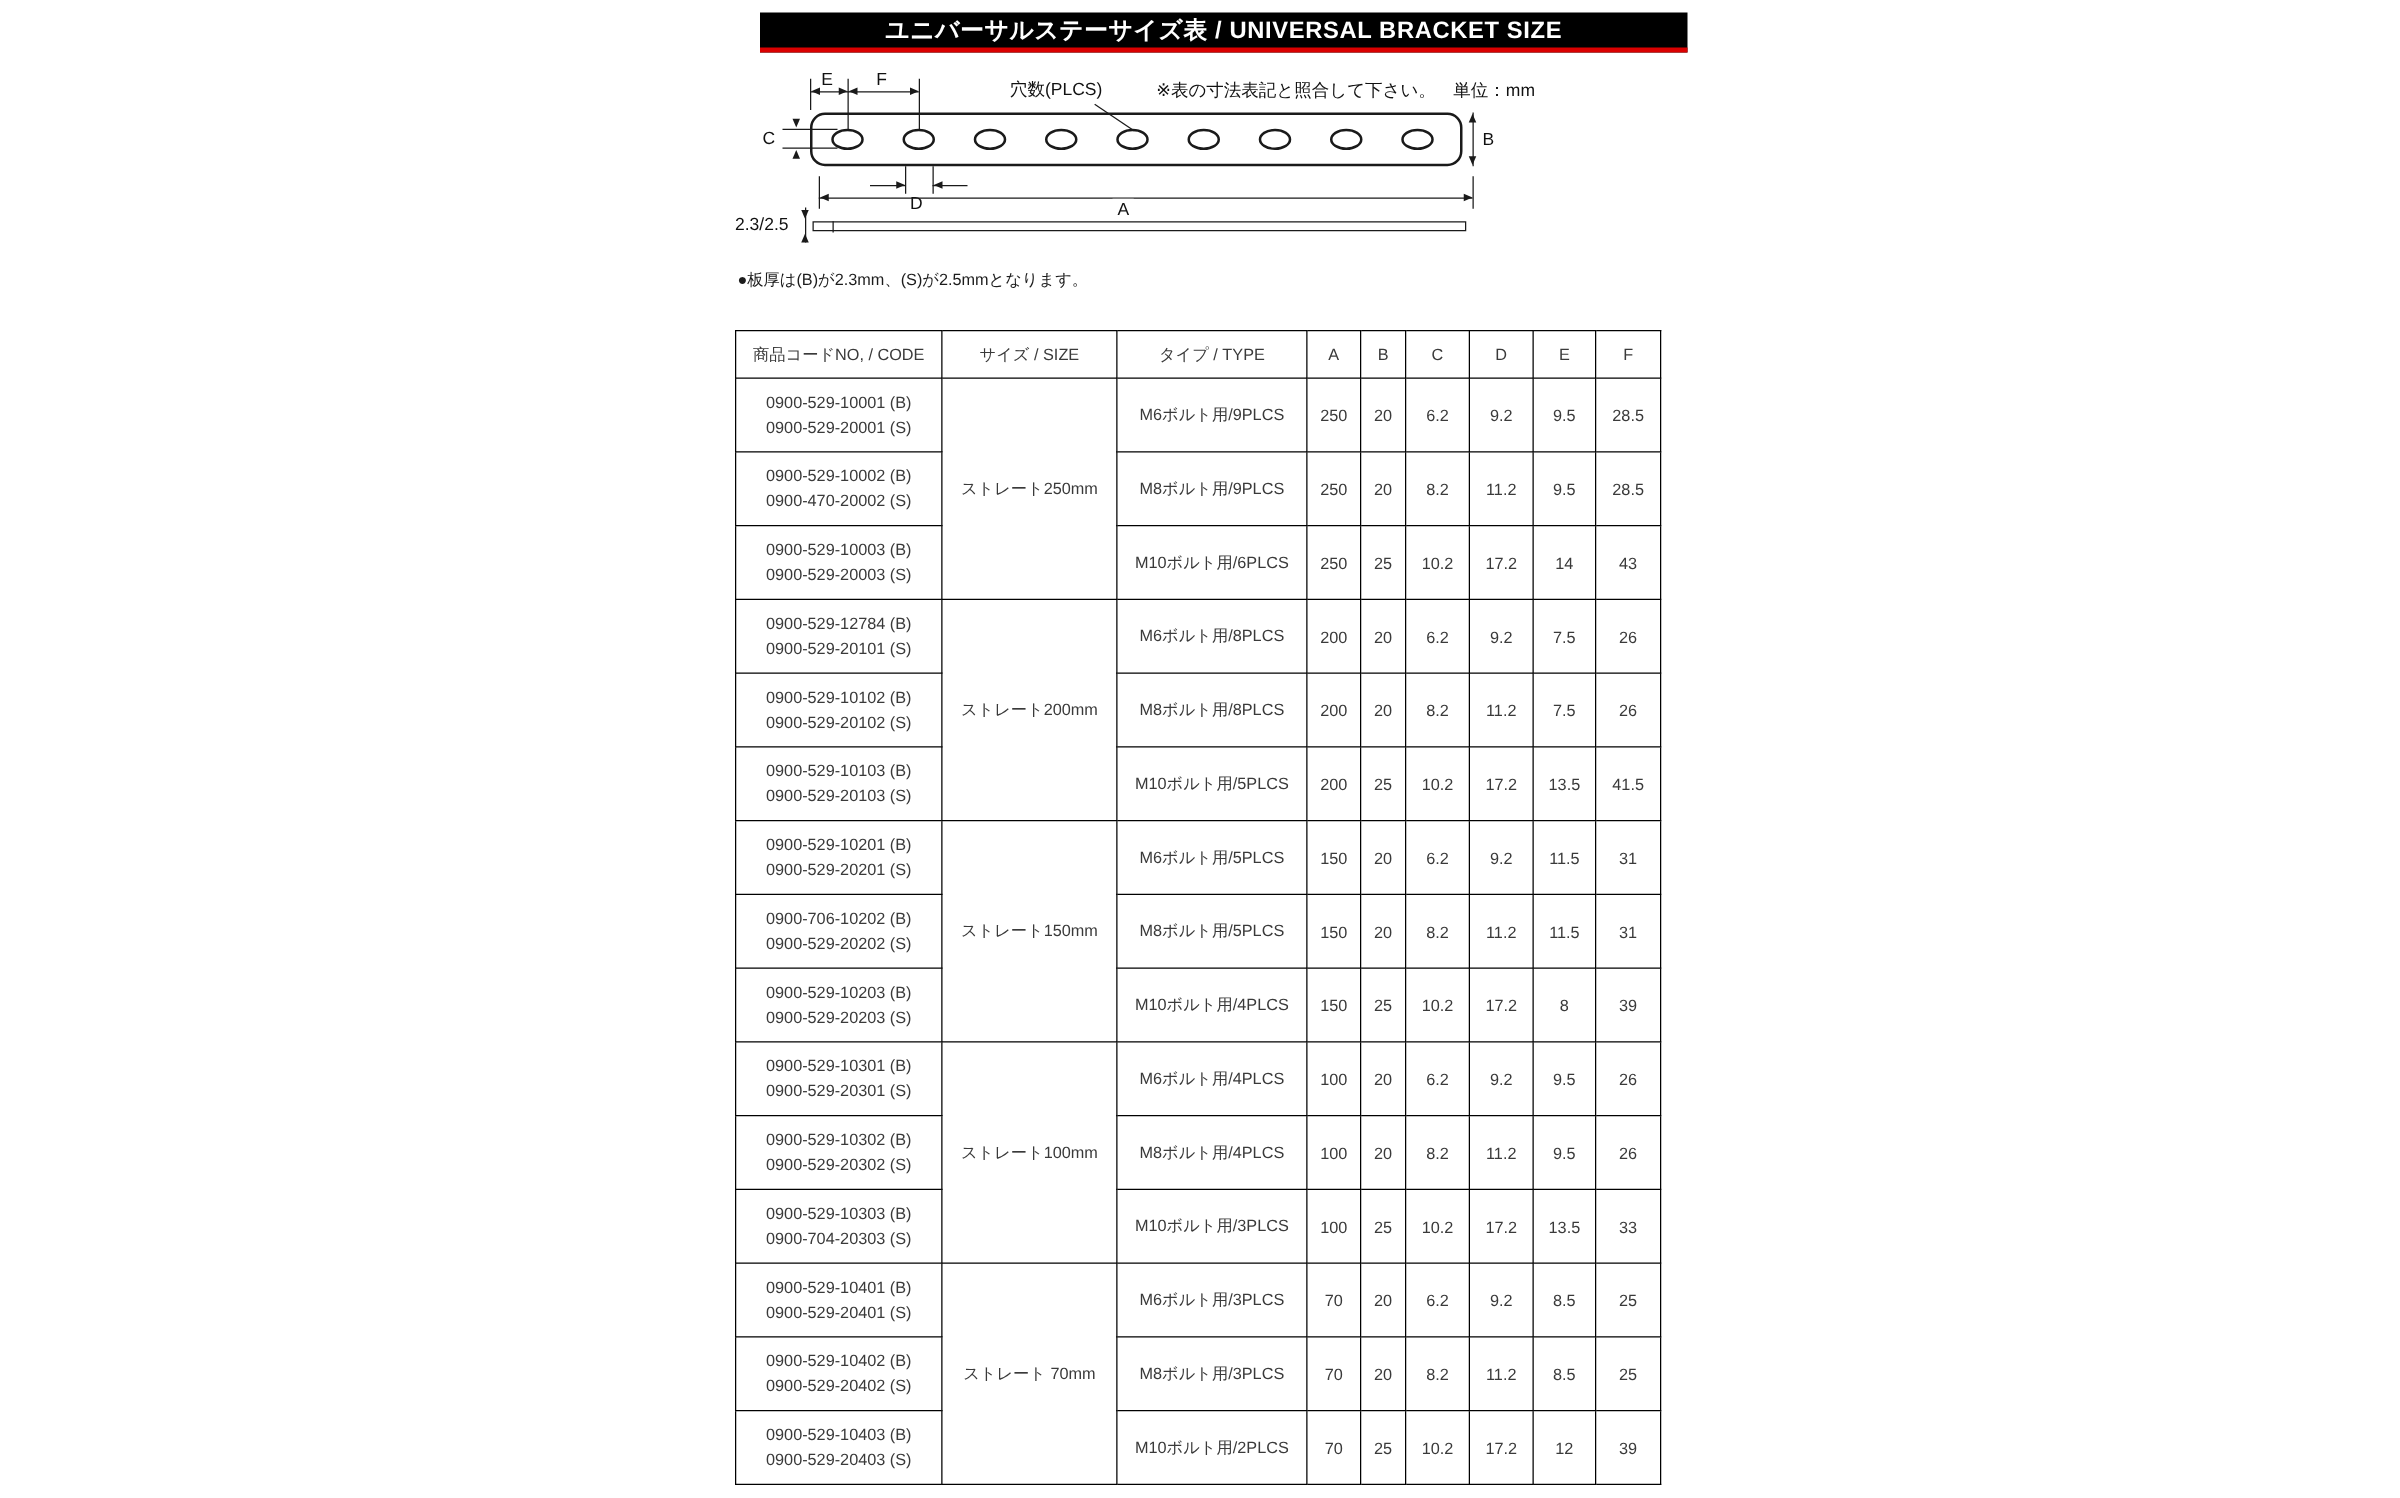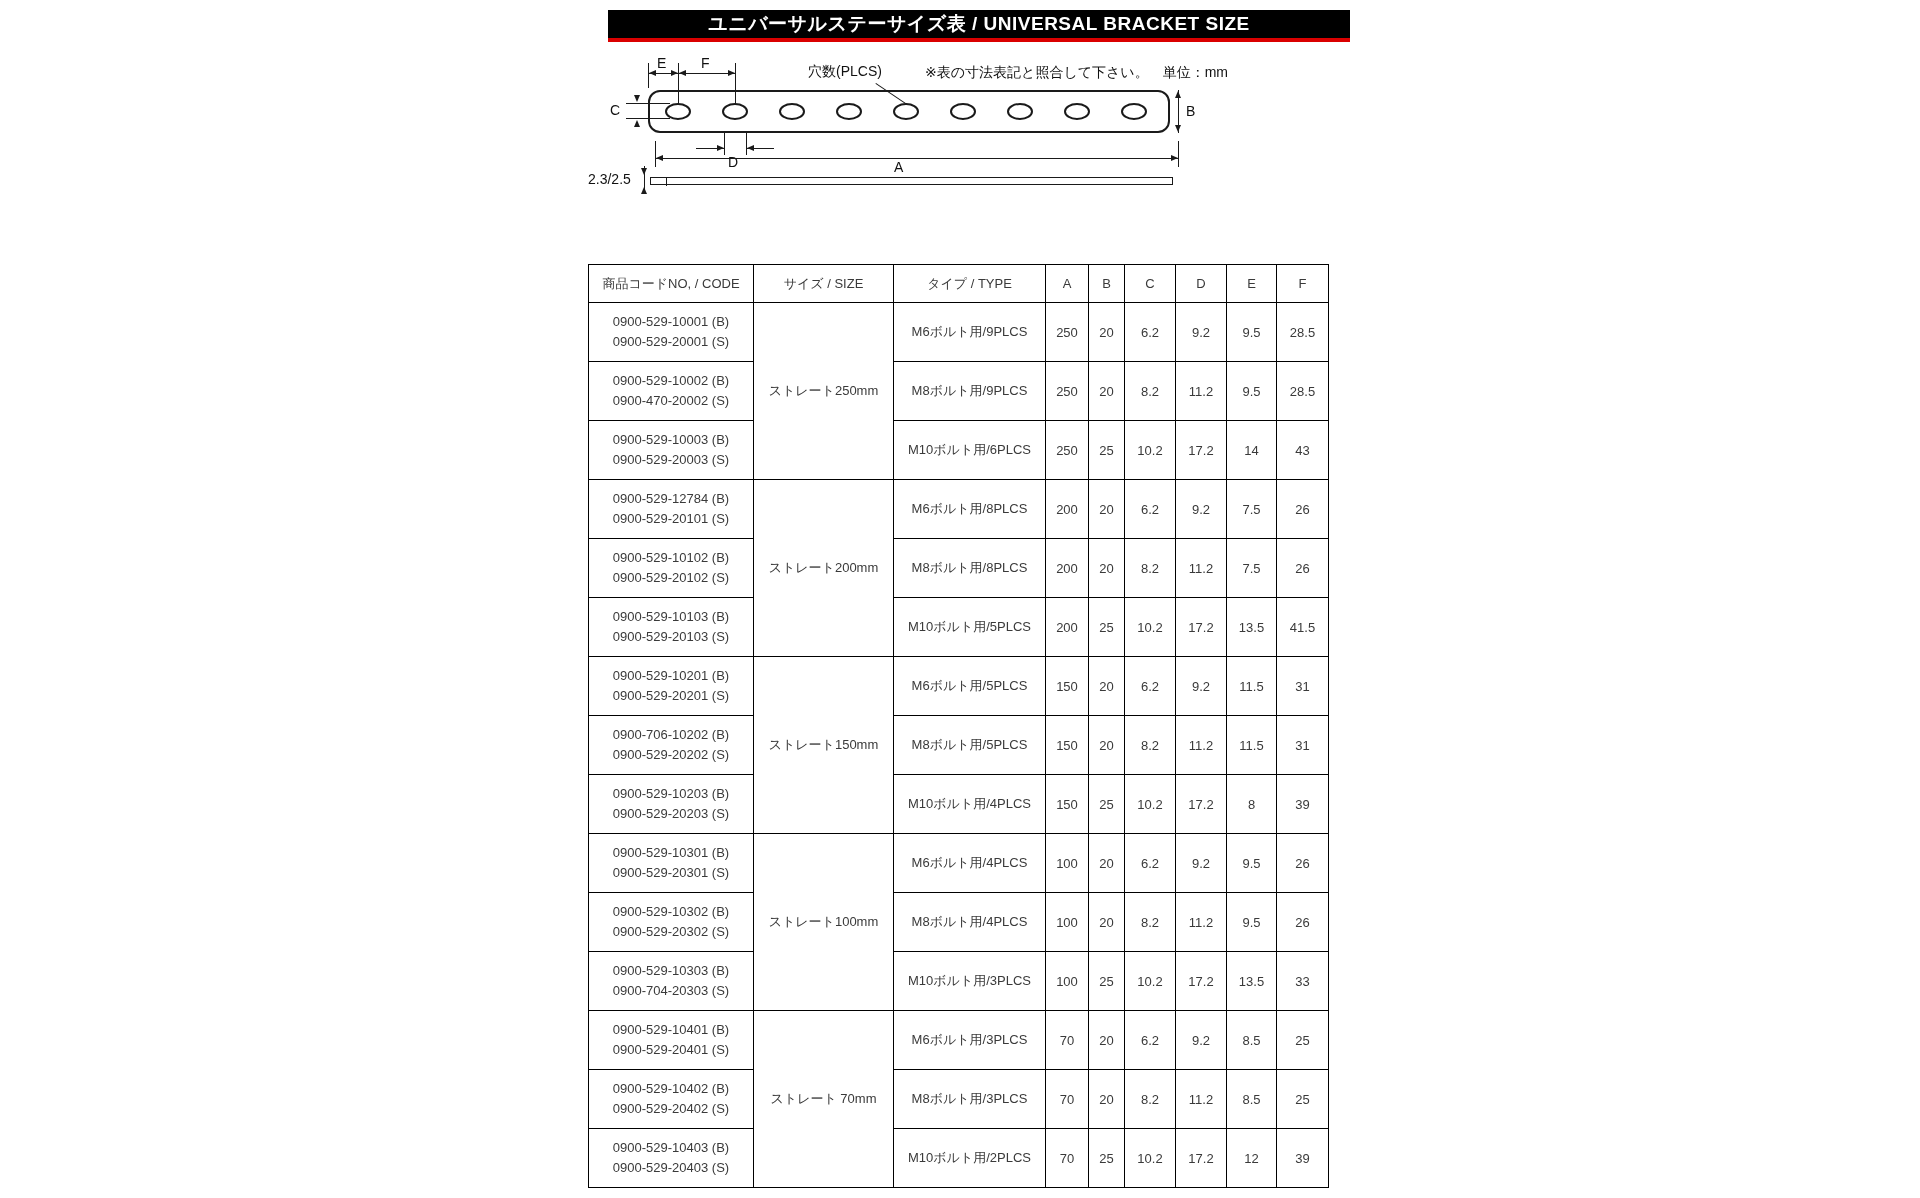--- a/index.html
+++ b/index.html
@@ -99,20 +99,21 @@
 
   <div class="d strip" style="left:70px;top:122px;width:521px"></div>
   <div class="d ln-v" style="left:86px;top:122px;height:9px"></div>
   <div class="d ln-v" style="left:64px;top:111px;height:28px"></div>
   <div class="ar ar-d" style="left:61px;top:113px"></div>
   <div class="ar ar-u" style="left:61px;top:132px"></div>
   <span class="d dlabel" style="left:8px;top:116px">2.3/2.5</span>
 </div>
 
 <div class="notes">
+  <div>●板厚は(B)が2.3mm、(S)が2.5mmとなります。</div>
 </div>
 
 <table class="spec-table">
   <colgroup>
     <col style="width:165px">
       <col style="width:140px">
       <col style="width:152px">
     <col style="width:43px">
       <col style="width:36px">
       <col style="width:51px">

